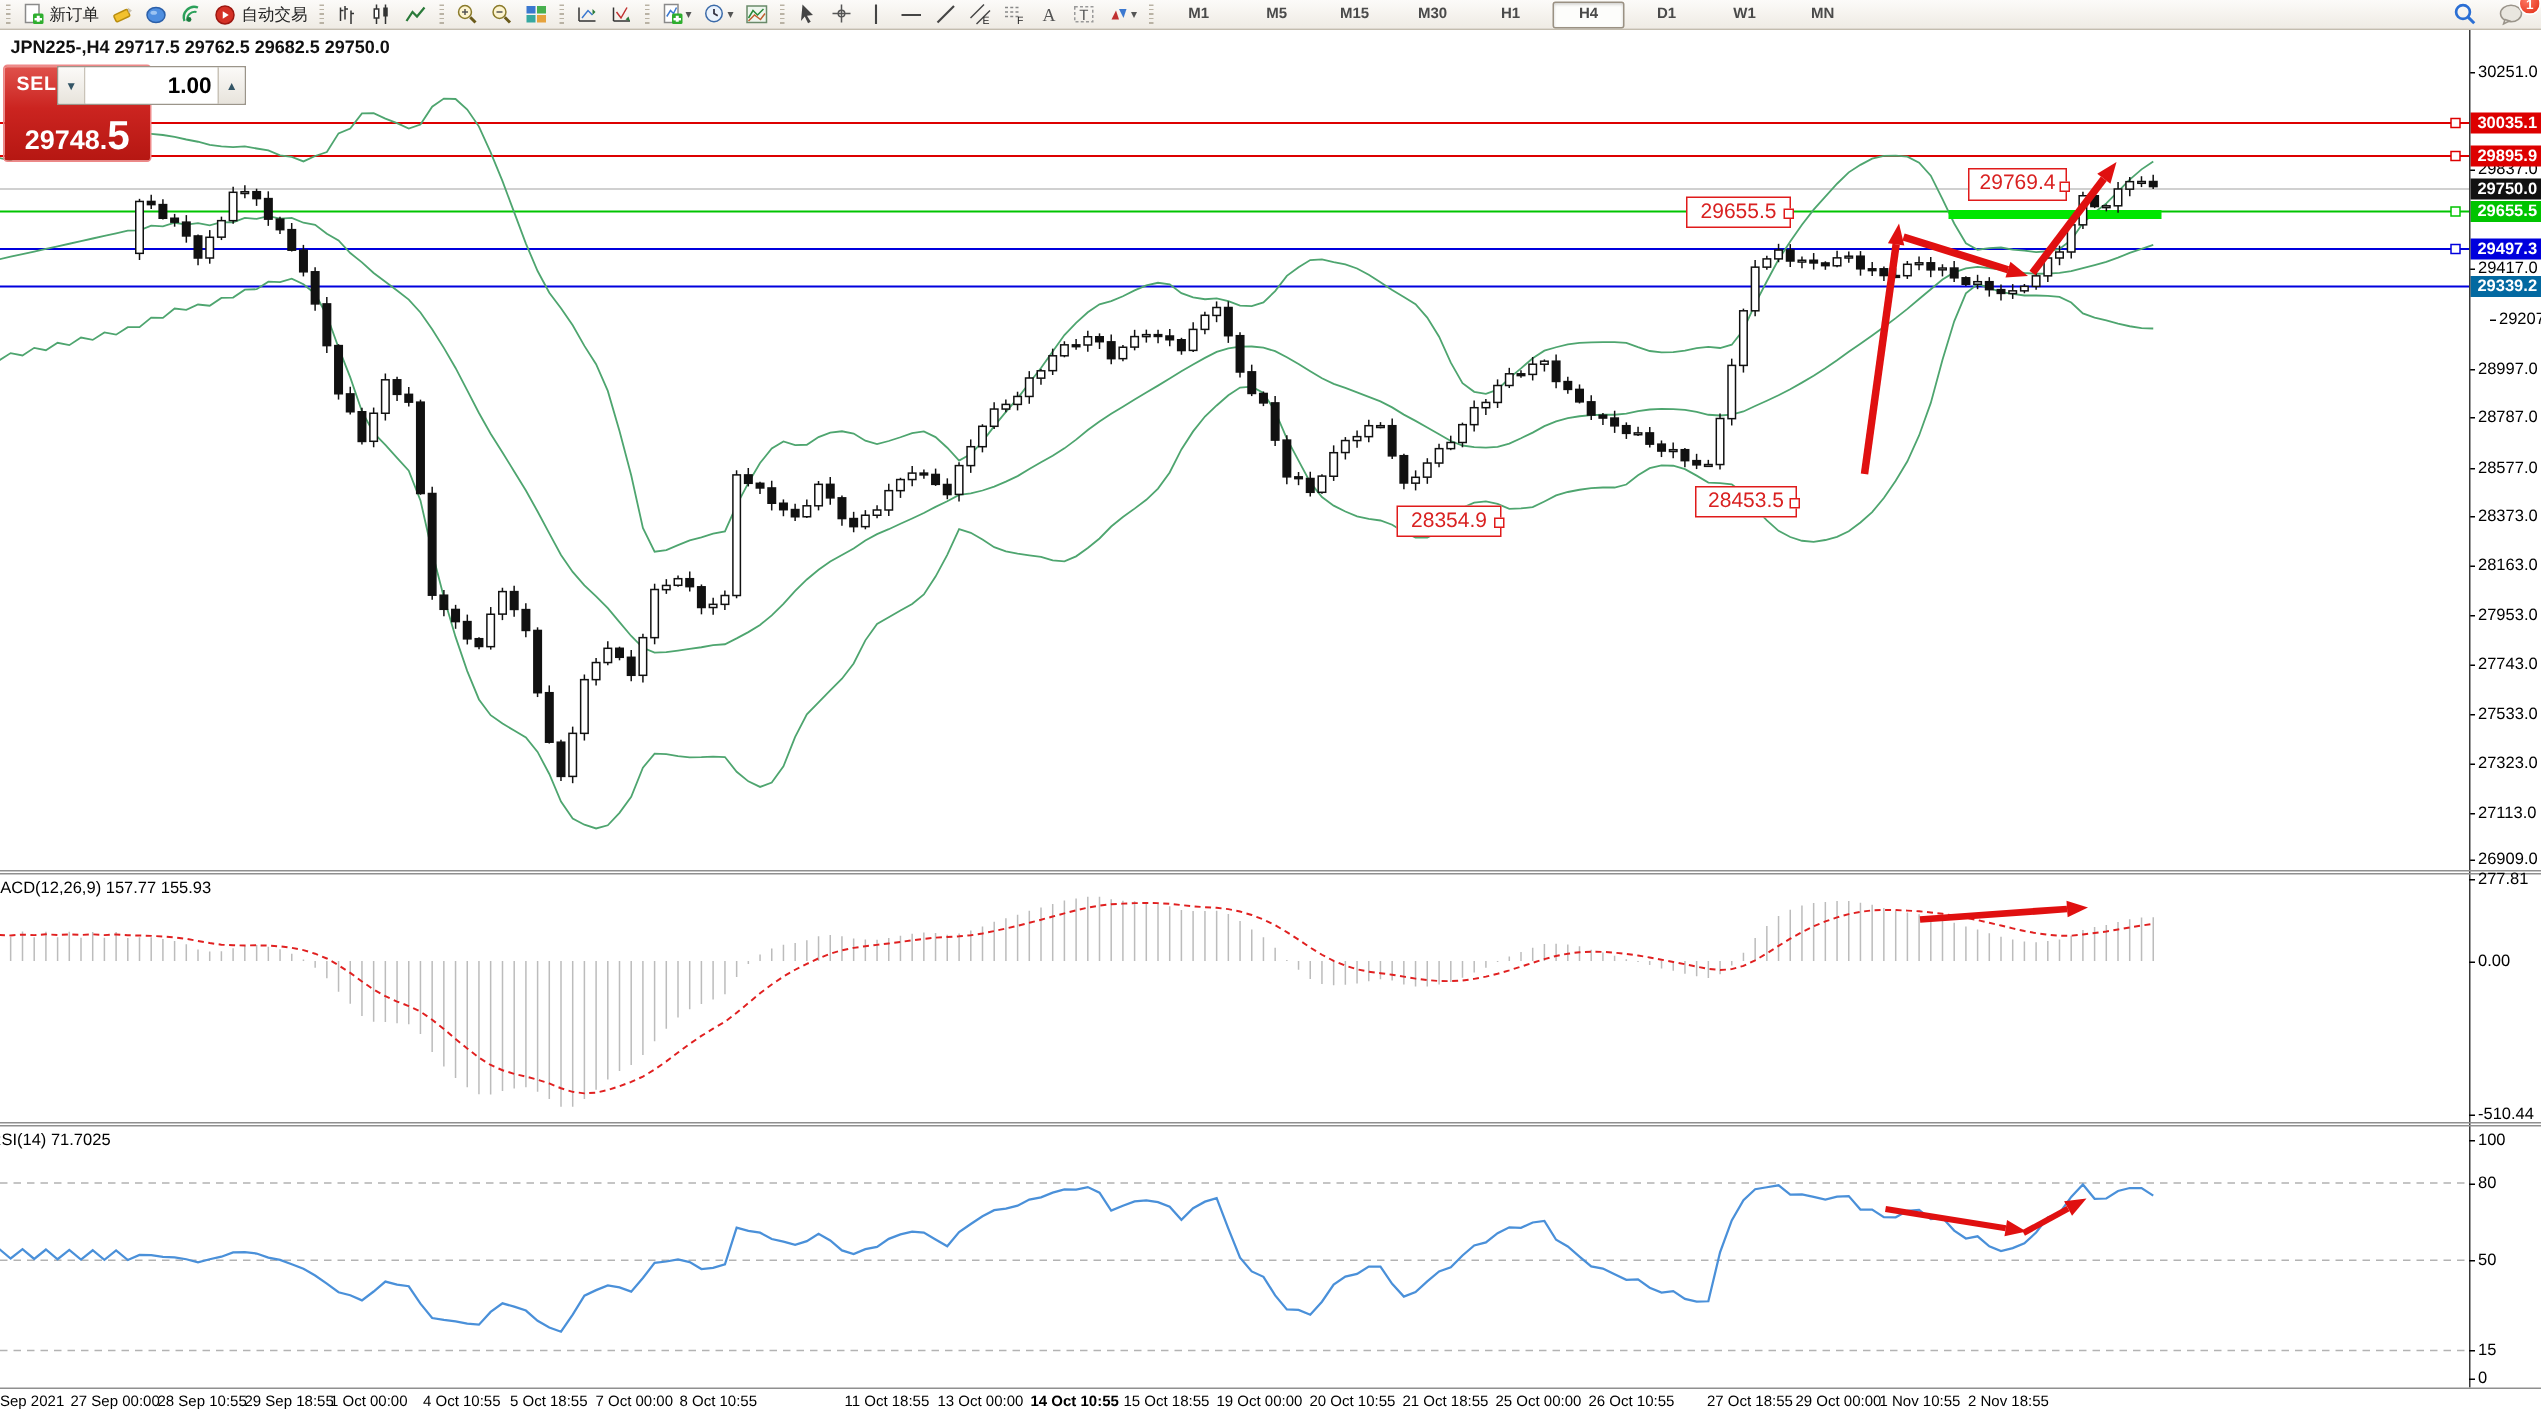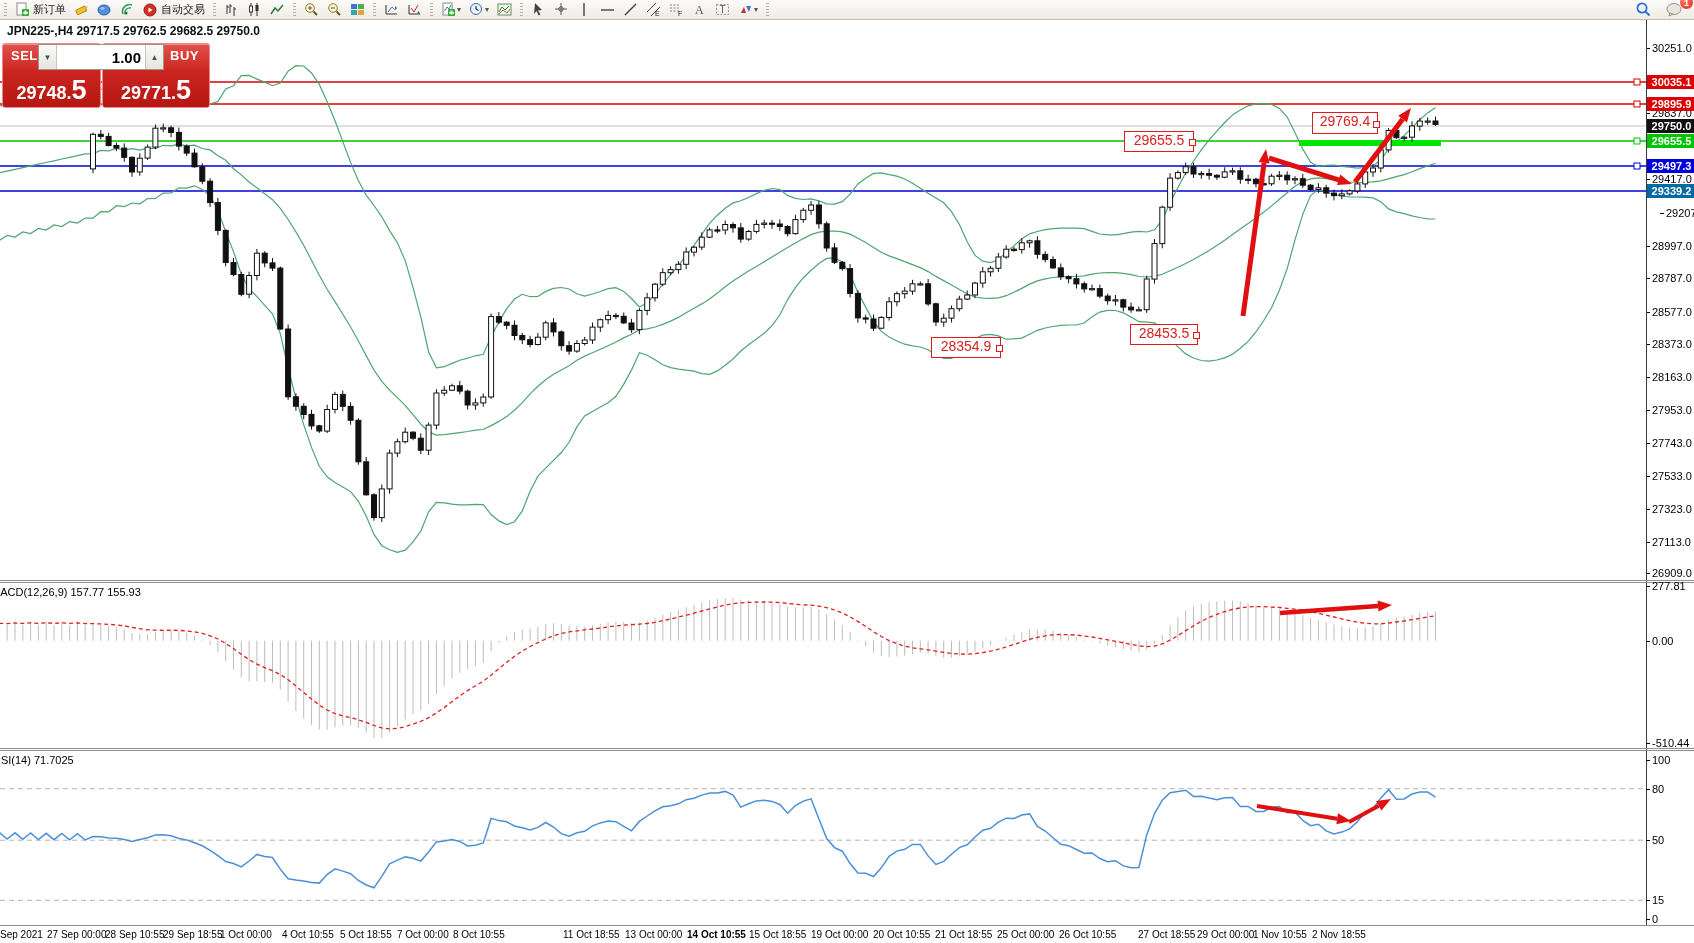--- a/index.html
+++ b/index.html
@@ -248,20 +248,31 @@
     <div class="tbtn">
       <svg width="15" height="15">
           <path d="M3 11l3-6 2 6z" fill="#c03030"></path>
           <path d="M8 4l3 6 2-6z" fill="#3b78d0"></path>
         </svg>
       <span class="caret">▾</span>
     </div>
 
     <div class="grip"></div>
 
+    <div id="tf-bar" style="display:flex;align-items:center;">
+        <div class="tf">M1</div>
+        <div class="tf">M5</div>
+        <div class="tf">M15</div>
+        <div class="tf">M30</div>
+        <div class="tf">H1</div>
+        <div class="tf active">H4</div>
+        <div class="tf">D1</div>
+        <div class="tf">W1</div>
+        <div class="tf">MN</div>
+      </div>
 
     <div class="tright">
       <div class="tbtn">
         <svg width="17" height="17">
             <circle cx="7" cy="7" r="4.6" fill="none" stroke="#2b6fd4" stroke-width="1.8"></circle>
             <line x1="10.4" y1="10.4" x2="14.5" y2="14.5" stroke="#2b6fd4" stroke-width="2"></line>
           </svg>
       </div>
       <div class="tbtn" style="position:relative;margin-left:6px;">
         <svg width="18" height="15">
@@ -678,26 +689,20 @@
       <div class="anno" style="left: 931px; top: 337px; width: 64px; height: 19px;">28354.9<span class="sq"></span></div>
     </div>
 
   <div class="trade">
     <div class="tr-btn tr-sell">
       <span class="tr-cap" style="left:8px;">SELL</span>
       <div class="tr-price">
         <span class="main">29748.</span><span class="frac">5</span>
       </div>
     </div>
-    <div class="tr-btn tr-buy">
-      <span class="tr-cap" style="right:10px;">BUY</span>
-      <div class="tr-price">
-        <span class="main">29771.</span><span class="frac">5</span>
-      </div>
-    </div>
     <div class="vol">
       <div class="spin">▼</div>
       <input readonly="" value="1.00" style="">
       <div class="spin up">▲</div>
     </div>
   </div>
 
   <div class="pane-sep" style="top:580px;"></div>
   <div class="pane-sep" style="top:582px;"></div>
   <div class="pane-sep" style="top:748px;"></div>

